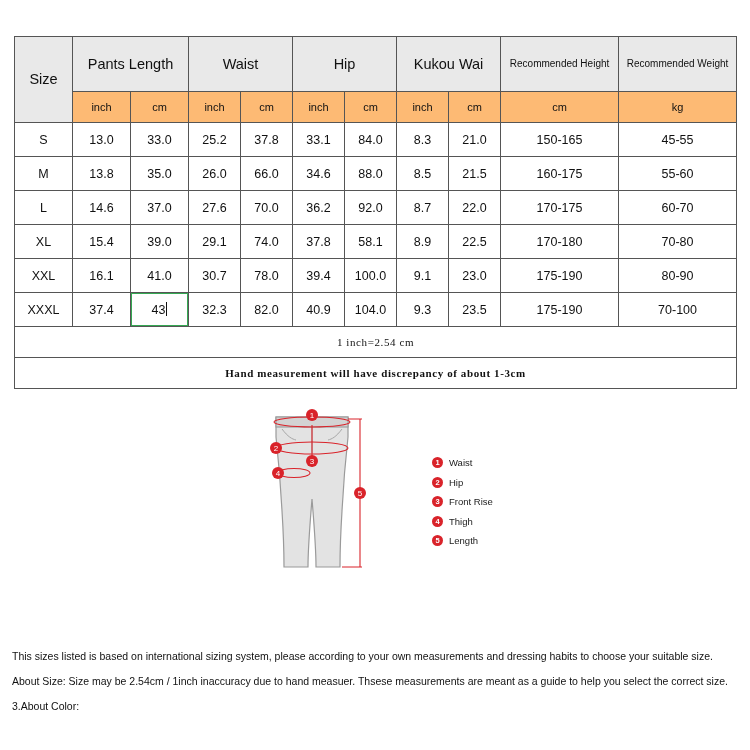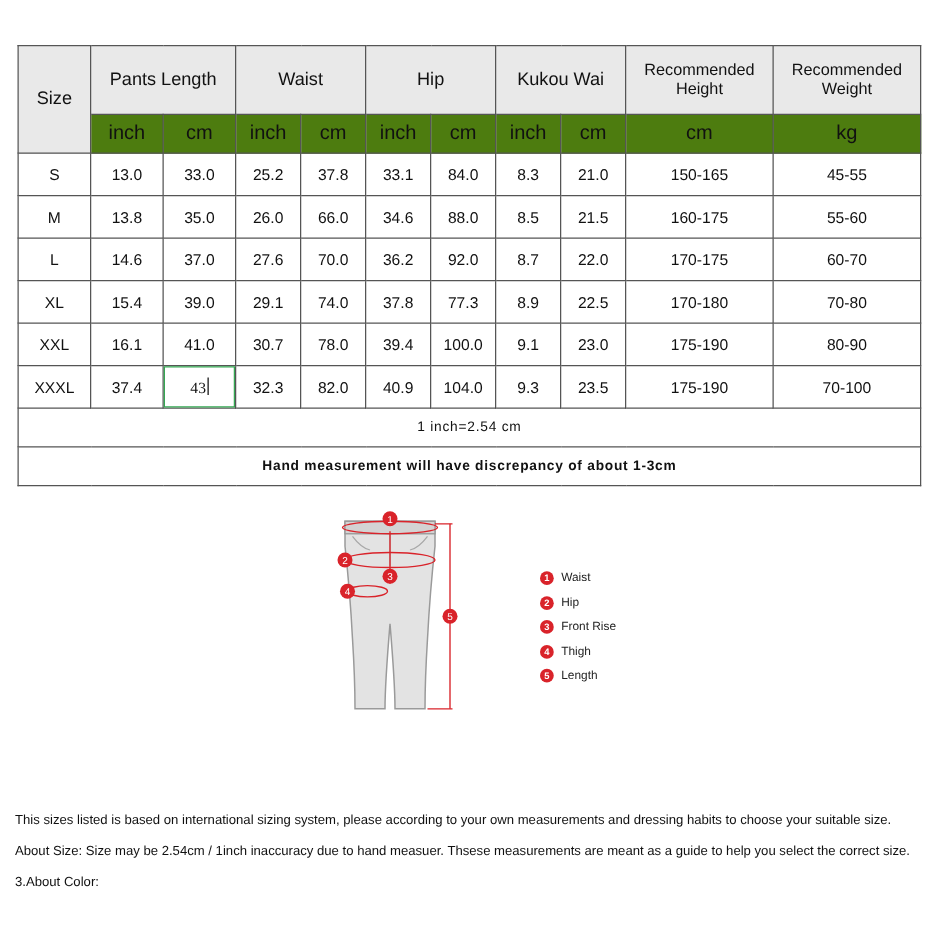--- a/index.html
+++ b/index.html
@@ -38,46 +38,45 @@
     padding: 0;
   }
   .hdr-main {
     background: #e9e9e9;
     font-weight: bold;
     font-size: 14.5px;
     height: 54px;
     line-height: 1.15;
   }
   .hdr-main.small {
-    font-size: 13px;
+    font-size: 10px;
   }
   .hdr-unit {
-    background: #4d7c0f;
-    font-size: 16px;
+    background: #fdba74;
+    font-size: 11px;
     height: 30px;
   }
   .data-row td {
     height: 33px;
     font-size: 12.5px;
   }
   .data-row td.sizecol {
     font-size: 12.5px;
   }
   .note-row td {
     height: 30px;
-    font-family: Liberation Sans, sans-serif;
+    font-family: Liberation Serif, serif;
     font-size: 11px;
     letter-spacing: 0.6px;
   }
   .note-row.bold td {
     font-weight: bold;
   }
   .cell-selected {
     position: relative;
-    font-family: Liberation Serif, serif;
   }
   .cell-selected .selbox {
     display: block;
     border: 1.5px solid #35a853;
     box-sizing: border-box;
     width: 100%;
     height: 100%;
     position: absolute;
     left: 0; top: 0;
   }
@@ -226,21 +225,21 @@
         <td>170-175</td>
         <td>60-70</td>
       </tr>
       <tr class="data-row">
         <td class="sizecol">XL</td>
         <td>15.4</td>
         <td>39.0</td>
         <td>29.1</td>
         <td>74.0</td>
         <td>37.8</td>
-        <td>77.3</td>
+        <td>58.1</td>
         <td>8.9</td>
         <td>22.5</td>
         <td>170-180</td>
         <td>70-80</td>
       </tr>
       <tr class="data-row">
         <td class="sizecol">XXL</td>
         <td>16.1</td>
         <td>41.0</td>
         <td>30.7</td>

